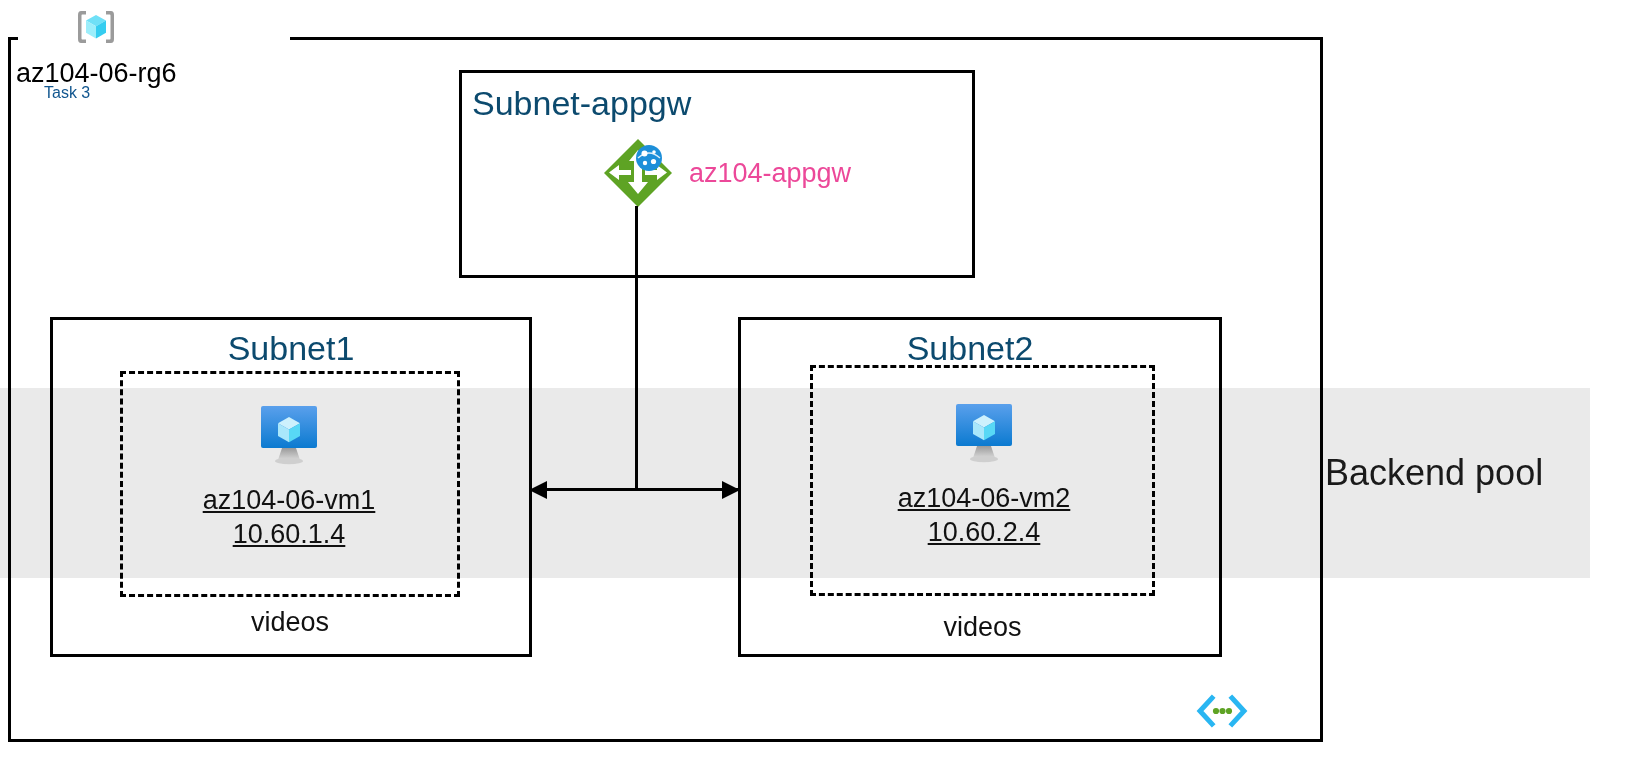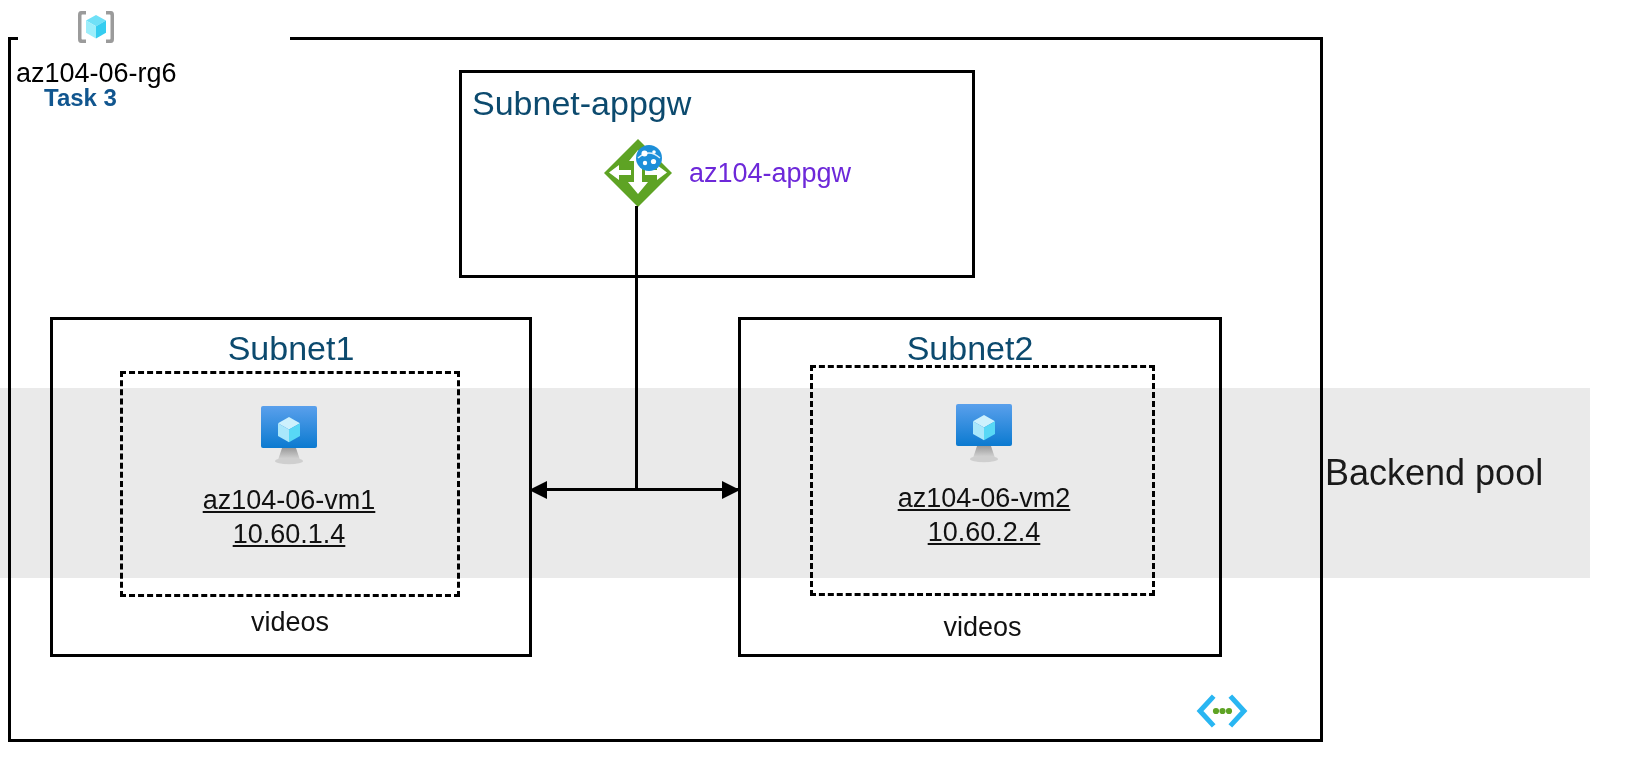--- a/index.html
+++ b/index.html
@@ -77,22 +77,22 @@
     font-size: 27px;
     color: #000000;
     white-space: nowrap;
     line-height: 1;
   }
 
   .task-label {
     position: absolute;
     left: 44px;
     top: 84px;
-    font-size: 24px;
-    font-weight: bold;
+    font-size: 16px;
+    font-weight: normal;
     color: #11568f;
     white-space: nowrap;
   }
 
   
   .subnet-box {
     position: absolute;
     border: 3px solid #000000;
     box-sizing: border-box;
     background: transparent;
@@ -149,21 +149,21 @@
     position: absolute;
     left: 601px;
     top: 136px;
     display: flex;
     align-items: center;
     gap: 14px;
   }
   .appgw-icon { width: 74px; height: 74px; display: block; }
   .appgw-labels {
     font-size: 27px;
-    color: #6d28d9;
+    color: #ec4899;
     line-height: 1.28;
     white-space: nowrap;
   }
 
   
   .subnet-caption {
     position: absolute;
     font-size: 27px;
     color: #111111;
     white-space: nowrap;

